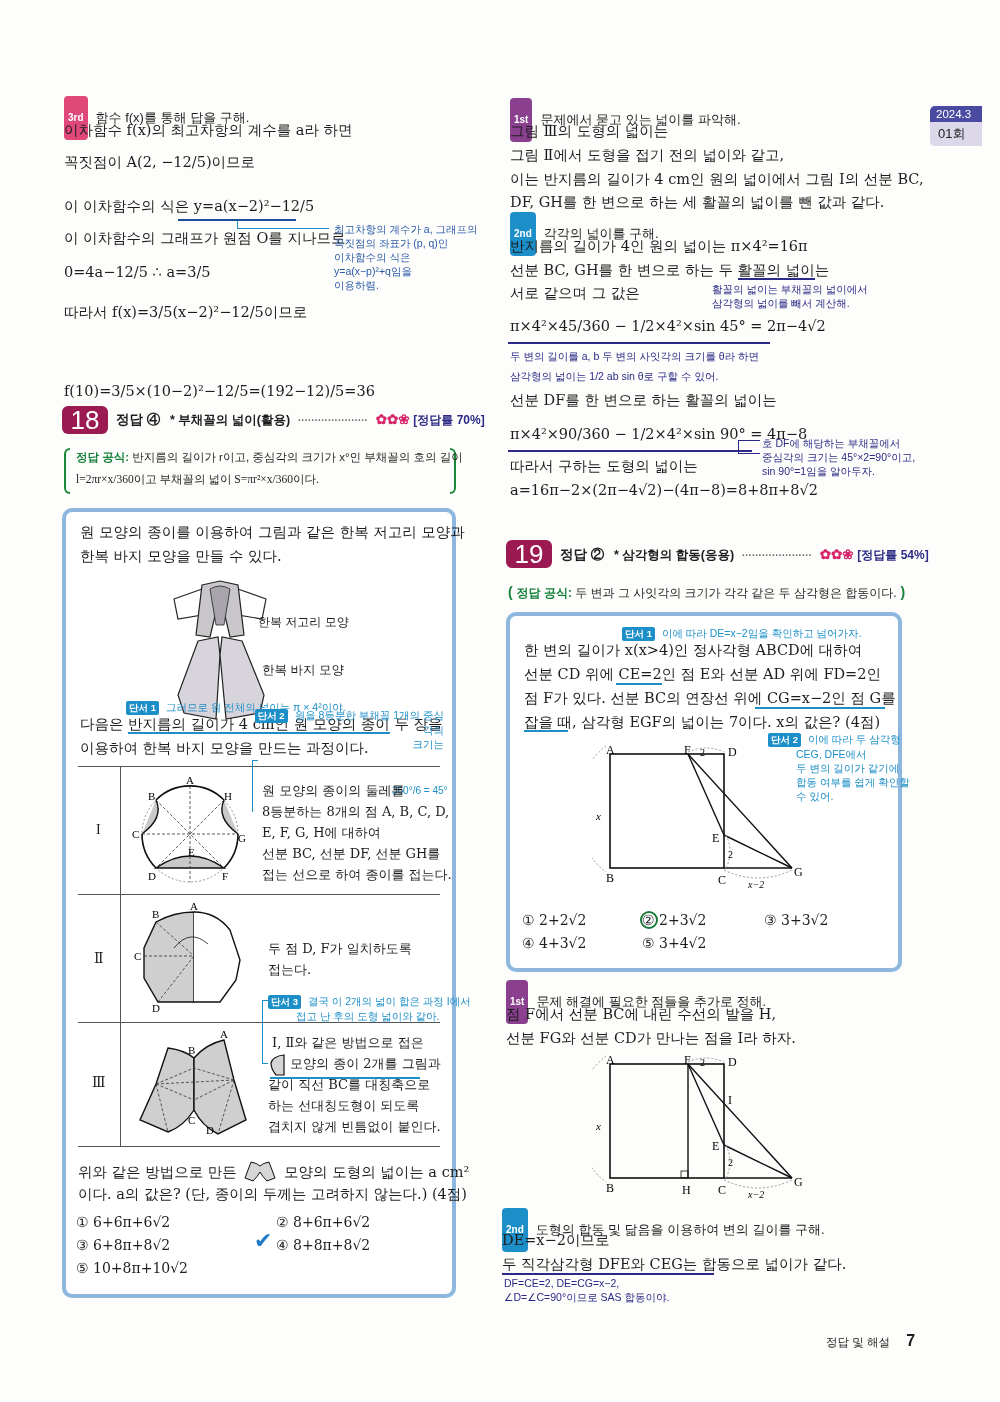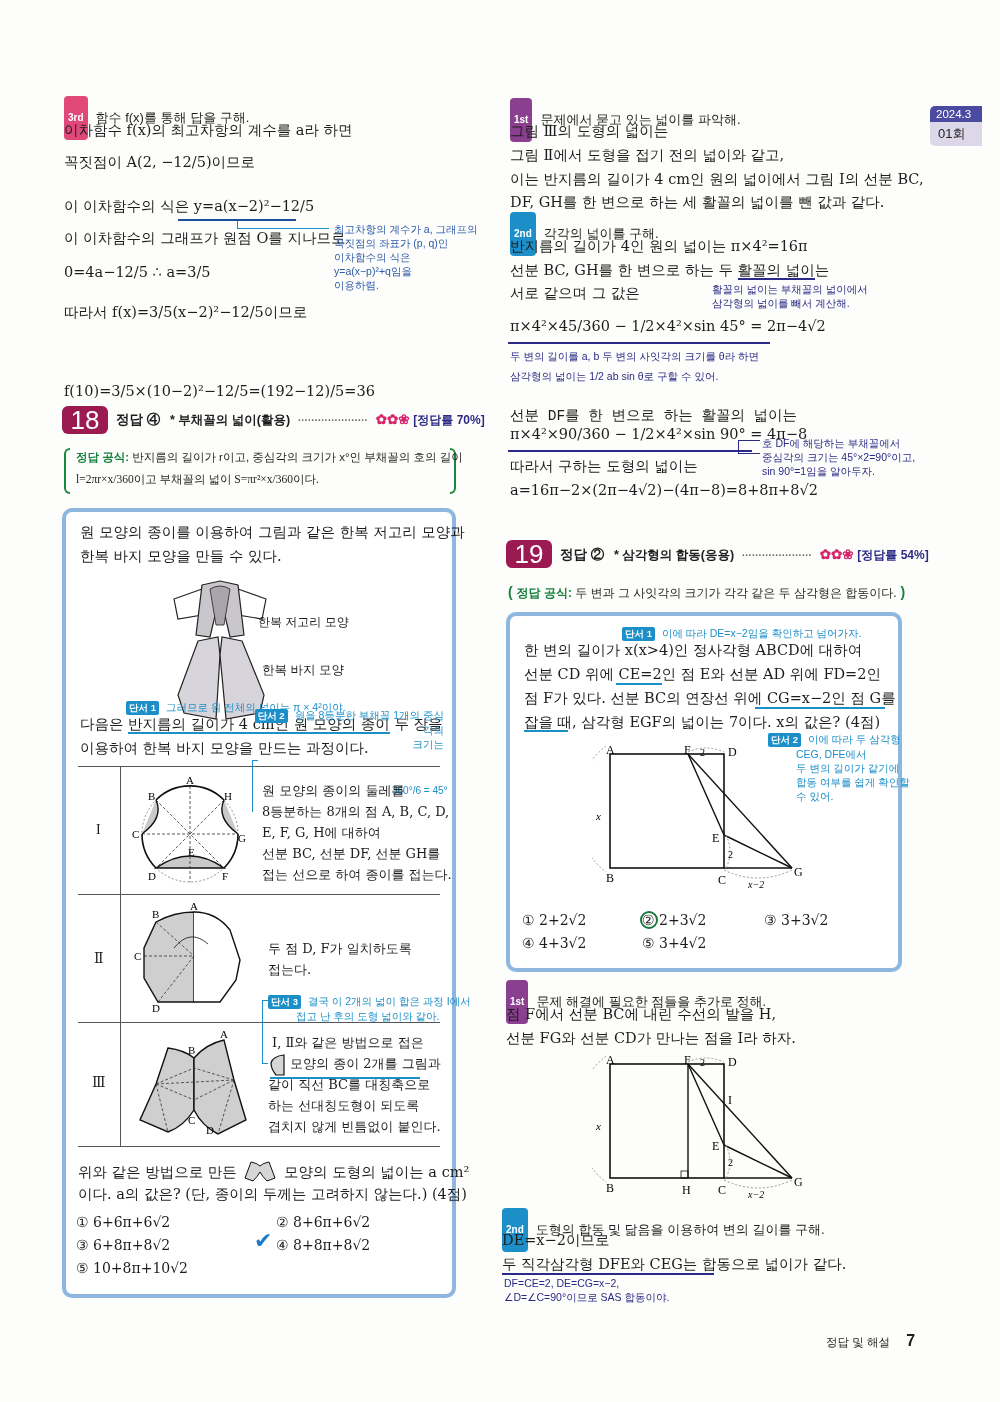--- a/index.html
+++ b/index.html
@@ -232,21 +232,21 @@
   <div class="abs note-navy" style="left:712px;top:282px;">
     <div>활꼴의 넓이는 부채꼴의 넓이에서</div>
     <div>삼각형의 넓이를 빼서 계산해.</div>
   </div>
   <div class="line" style="left:510px;top:316px;">π×4²×45/360 − 1/2×4²×sin 45° = 2π−4√2</div>
   <div class="abs" style="left:508px;top:342px;width:262px;height:2px;background:#2b2a86;"></div>
   <div class="abs note-navy" style="left:510px;top:346px;line-height:20px;">
     <div>두 변의 길이를 a, b 두 변의 사잇각의 크기를 θ라 하면</div>
     <div>삼각형의 넓이는 1/2 ab sin θ로 구할 수 있어.</div>
   </div>
-  <div class="line" style="left:510px;top:406px;font-family:Liberation Mono, monospace;">선분 DF를 한 변으로 하는 활꼴의 넓이는</div>
+  <div class="line" style="left:510px;top:390px;">선분 DF를 한 변으로 하는 활꼴의 넓이는</div>
   <div class="line" style="left:510px;top:424px;">π×4²×90/360 − 1/2×4²×sin 90° = 4π−8</div>
   <div class="abs" style="left:508px;top:450px;width:244px;height:2px;background:#2b2a86;"></div>
   <div class="abs" style="left:738px;top:440px;width:22px;height:14px;border-top:1px solid #2b2a86;border-left:1px solid #2b2a86;border-bottom:1px solid #2b2a86;"></div>
   <div class="abs note-navy" style="left:762px;top:436px;">
     <div>호 DF에 해당하는 부채꼴에서</div>
     <div>중심각의 크기는 45°×2=90°이고,</div>
     <div>sin 90°=1임을 알아두자.</div>
   </div>
   <div class="line" style="left:510px;top:456px;">따라서 구하는 도형의 넓이는</div>
   <div class="line" style="left:510px;top:480px;">a=16π−2×(2π−4√2)−(4π−8)=8+8π+8√2</div>

